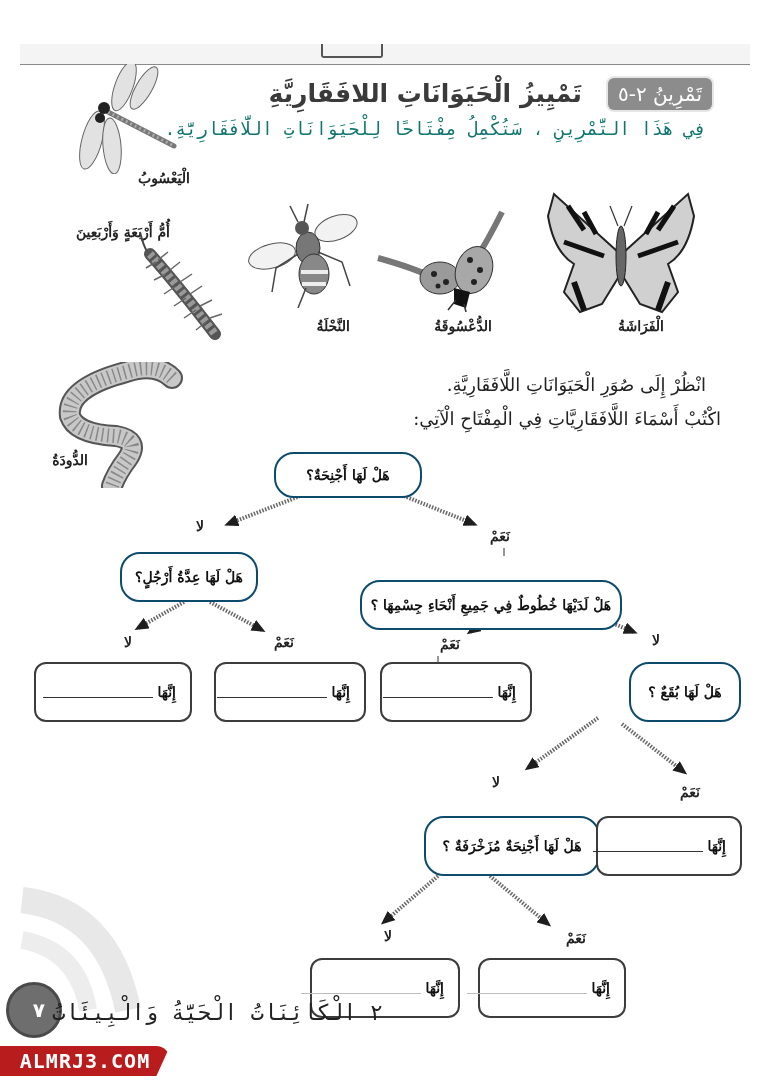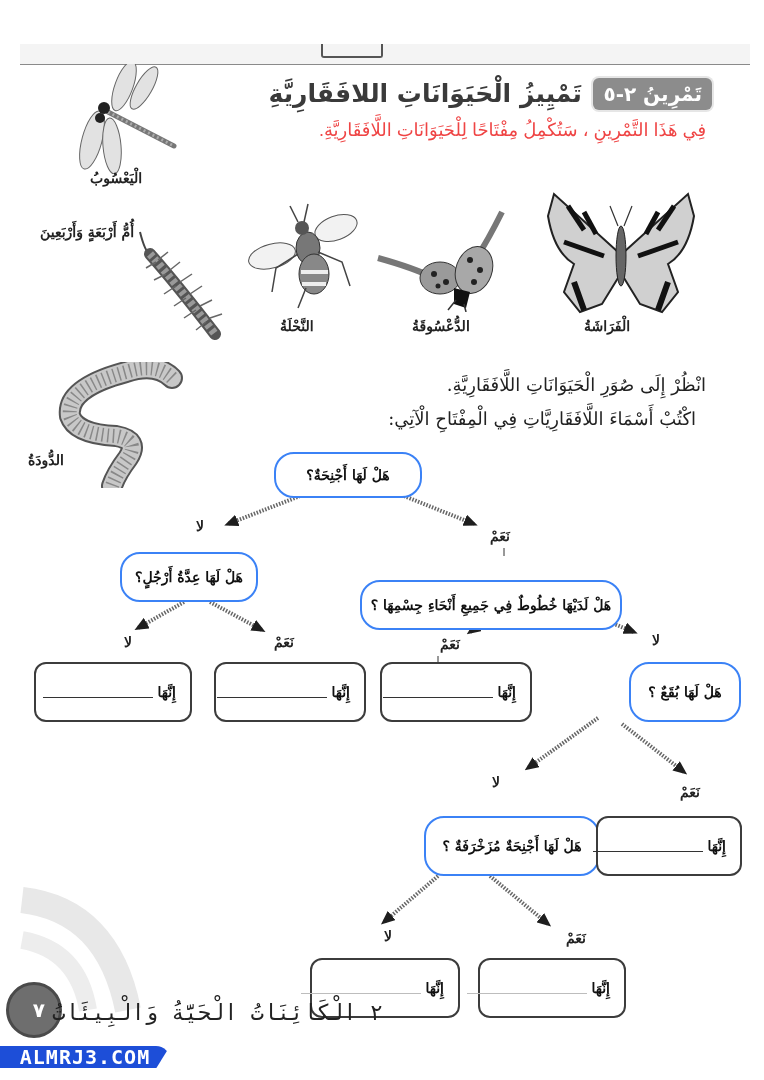--- a/index.html
+++ b/index.html
@@ -14,60 +14,60 @@
 
   
   .top-strip { left:20px; top:44px; width:730px; height:20px; background:#f4f4f4; border-bottom:1px solid #8a8a8a; }
   .top-tab { left:321px; top:44px; width:58px; height:12px; border:2px solid #555; border-top:none; border-radius:0 0 3px 3px; }
 
   
   .badge {
     right:52px; top:78px; height:32px; padding:0 10px;
     background:#8c8c8c; color:#ffffff; border-radius:6px;
     box-shadow:0 0 0 2px #e6e6e6;
-    font-family:"DejaVu Sans", sans-serif; font-size:20px; line-height:32px; font-weight:bold;
+    font-family:"DejaVu Sans", sans-serif; font-size:20px; line-height:32px; font-weight:normal;
   }
   .title {
     right:182px; top:76px; font-size:25px; font-weight:bold; color:#3a3a3a; line-height:36px;
     font-family:"DejaVu Sans", sans-serif;
   }
   .intro {
-    right:58px; top:116px; font-size:18px; line-height:28px; color:#ef4444;
-    font-family:Liberation Sans, sans-serif;
+    right:58px; top:116px; font-size:18px; line-height:28px; color:#0f766e;
+    font-family:Liberation Mono, monospace;
   }
   .instr { font-family:"DejaVu Serif", serif; font-size:18px; color:#222; line-height:30px; }
 
   
   .animal { display:flex; align-items:center; justify-content:center; }
-  .animal-label { font-family:"DejaVu Serif", serif; font-size:14px; font-weight:bold; color:#222; text-align:left; }
+  .animal-label { font-family:"DejaVu Serif", serif; font-size:14px; font-weight:bold; color:#222; text-align:right; }
 
   
   .qbox {
-    border:2px solid #3b82f6; border-radius:20px; background:#fff;
+    border:2px solid #0c4a6e; border-radius:20px; background:#fff;
     display:flex; align-items:center; justify-content:center;
     font-family:"DejaVu Serif", serif; font-size:14px; font-weight:bold; color:#111;
     box-sizing:border-box; direction:rtl; white-space:nowrap;
   }
   .abox {
     border:2px solid #3c3c3c; border-radius:12px; background:#fff;
     display:flex; align-items:center; justify-content:flex-start;
     padding:0 14px; box-sizing:border-box; direction:rtl; gap:4px;
     font-family:"DejaVu Serif", serif; font-size:14px; font-weight:bold; color:#111;
   }
   .abox .blank { flex:0 0 auto; width:110px; border-bottom:1.5px solid #333; height:10px; }
   .abox .blank.light { border-bottom:1px solid #bdbdbd; width:120px; }
 
   .lbl { font-family:"DejaVu Serif", serif; font-size:14px; font-weight:bold; color:#222; }
 
   
   .footer-title { left:52px; top:1000px; font-family:Liberation Mono, monospace; font-size:22px; color:#222; }
   .page-circle { left:6px; top:982px; width:56px; height:56px; border-radius:50%; background:#6e6e6e; border:3px solid #4a4a4a; color:#fff; font-weight:bold; font-size:20px; display:flex; align-items:center; justify-content:flex-end; padding-right:14px; box-sizing:border-box; }
   .swirl { left:18px; top:880px; width:180px; height:140px; }
   .watermark {
-    left:0; top:1046px; width:170px; height:22px; background:#1d4ed8;
+    left:0; top:1046px; width:170px; height:30px; background:#b91c1c;
     border-radius:0 14px 0 0; color:#fff; font-family:"DejaVu Sans Mono", monospace;
     font-size:20px; font-weight:bold; letter-spacing:1px;
     display:flex; align-items:center; justify-content:center;
     clip-path: polygon(0 0, 100% 0, 92% 100%, 0 100%);
   }
 </style>
 </head>
 <body>
 
 <div class="abs top-strip"></div>
@@ -179,21 +179,21 @@
 <div class="abs animal" style="left:46px; top:362px; width:140px; height:126px;">
   <svg width="140" height="126" viewBox="0 0 140 126">
     <path d="M126 16 Q110 0 80 10 Q20 26 24 54 Q30 72 70 74 Q94 78 82 96 Q70 112 66 124" stroke="#555" stroke-width="22" fill="none" stroke-linecap="round"></path>
     <path d="M126 16 Q110 0 80 10 Q20 26 24 54 Q30 72 70 74 Q94 78 82 96 Q70 112 66 124" stroke="#c8c8c8" stroke-width="18" fill="none" stroke-linecap="round"></path>
     <path d="M126 16 Q110 0 80 10 Q20 26 24 54 Q30 72 70 74 Q94 78 82 96 Q70 112 66 124" stroke="#888" stroke-width="14" fill="none" stroke-dasharray="1.5 4"></path>
   </svg>
 </div>
 <div class="abs animal-label rtl" style="left:28px; top:452px; width:60px;">الدُّودَةُ</div>
 
 <div class="abs instr rtl" style="right:58px; top:370px;">انْظُرْ إِلَى صُوَرِ الْحَيَوَانَاتِ اللَّافَقَارِيَّةِ.</div>
-<div class="abs instr rtl" style="right:68px; top:404px;">اكْتُبْ أَسْمَاءَ اللَّافَقَارِيَّاتِ فِي الْمِفْتَاحِ الْآتِي:</div>
+<div class="abs instr rtl" style="right:43px; top:404px;">اكْتُبْ أَسْمَاءَ اللَّافَقَارِيَّاتِ فِي الْمِفْتَاحِ الْآتِي:</div>
 
 <svg class="abs" style="left:0; top:0;" width="764" height="1080">
   <defs>
     <marker id="ah" markerWidth="14" markerHeight="12" refX="10" refY="6" orient="auto" markerUnits="userSpaceOnUse">
       <path d="M0 0 L14 6 L0 12 Z" fill="#1e1e1e"></path>
     </marker>
     <pattern id="hatch" width="4" height="4" patternUnits="userSpaceOnUse">
       <rect width="4" height="4" fill="#888"></rect>
     </pattern>
   </defs>

